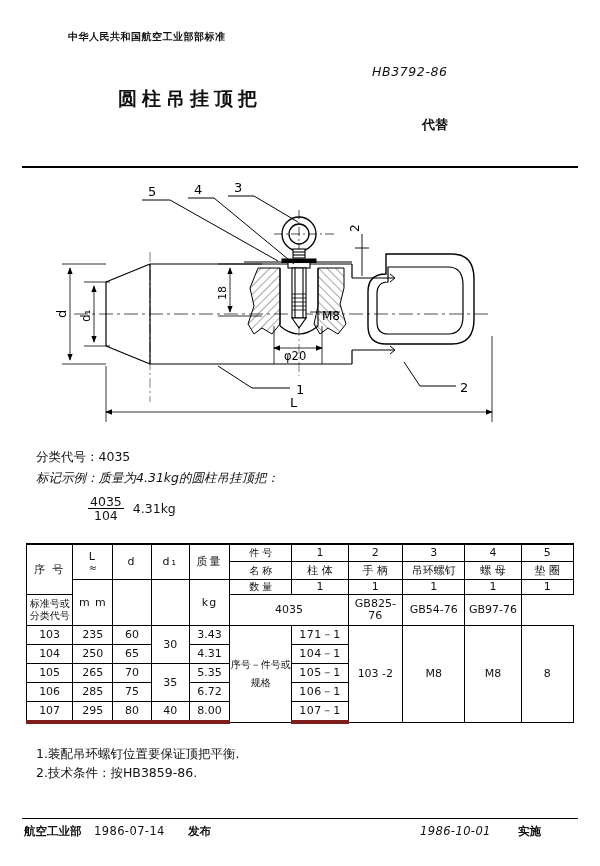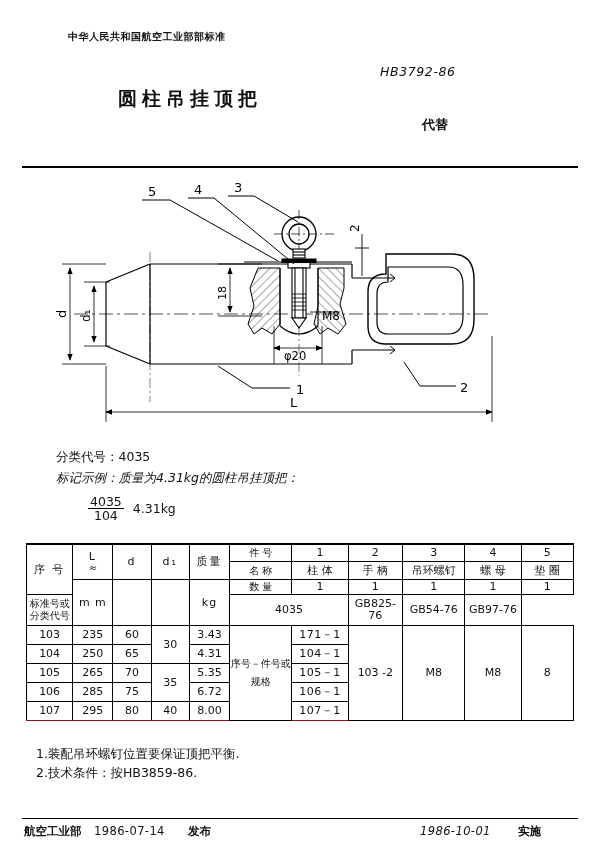--- a/index.html
+++ b/index.html
@@ -25,21 +25,21 @@
   .ministry-line {
     position: absolute;
     left: 68px; top: 30px;
     font-size: 10px;
     font-weight: bold;
     letter-spacing: 0.5px;
     white-space: nowrap;
   }
   .std-number {
     position: absolute;
-    left: 380px; top: 64px;
+    left: 372px; top: 64px;
     font-size: 12.5px;
     letter-spacing: 0.6px;
     font-style: italic;
     white-space: nowrap;
   }
   .doc-title {
     position: absolute;
     left: 118px; top: 86px;
     font-size: 19px;
     font-weight: bold;
@@ -64,21 +64,21 @@
   .drawing {
     position: absolute;
     left: 22px; top: 176px;
     width: 556px; height: 262px;
   }
   .drawing svg { display:block; }
 
   
   .spec {
     position: absolute;
-    left: 56px; top: 447px;
+    left: 36px; top: 447px;
     font-size: 12.5px;
     line-height: 19px;
     white-space: nowrap;
   }
   .spec .line2 { margin-top: 2px; font-style: italic; }
   .mark-frac {
     position: absolute;
     left: 88px; top: 495px;
     font-size: 12.5px;
     white-space: nowrap;
@@ -107,21 +107,21 @@
   }
   table.parts td, table.parts th {
     border: 1px solid #000;
     text-align: center;
     vertical-align: middle;
     padding: 0;
     font-weight: normal;
     line-height: 1.05;
   }
   table.parts .thick-top { border-top: 2px solid #000; }
-  table.parts .thick-bottom { border-bottom: 1px solid #7f1d1d; }
+  table.parts .thick-bottom { border-bottom: 4px solid #7f1d1d; }
   .hdr-lbl { font-size: 11px; letter-spacing: 2px; }
   .hdr-sm { font-size: 10px; letter-spacing: 0px; }
   .two-line { font-size: 10px; line-height: 11px; }
   .unit { font-size: 11px; letter-spacing: 1px; }
   .partno { font-size: 11px; letter-spacing: 0.5px;}
   .approx { font-size: 10px; display:block; }
   .rowcell { height: 18px; }
   .grouplbl { font-size: 10px; line-height: 18px; }
 
   

